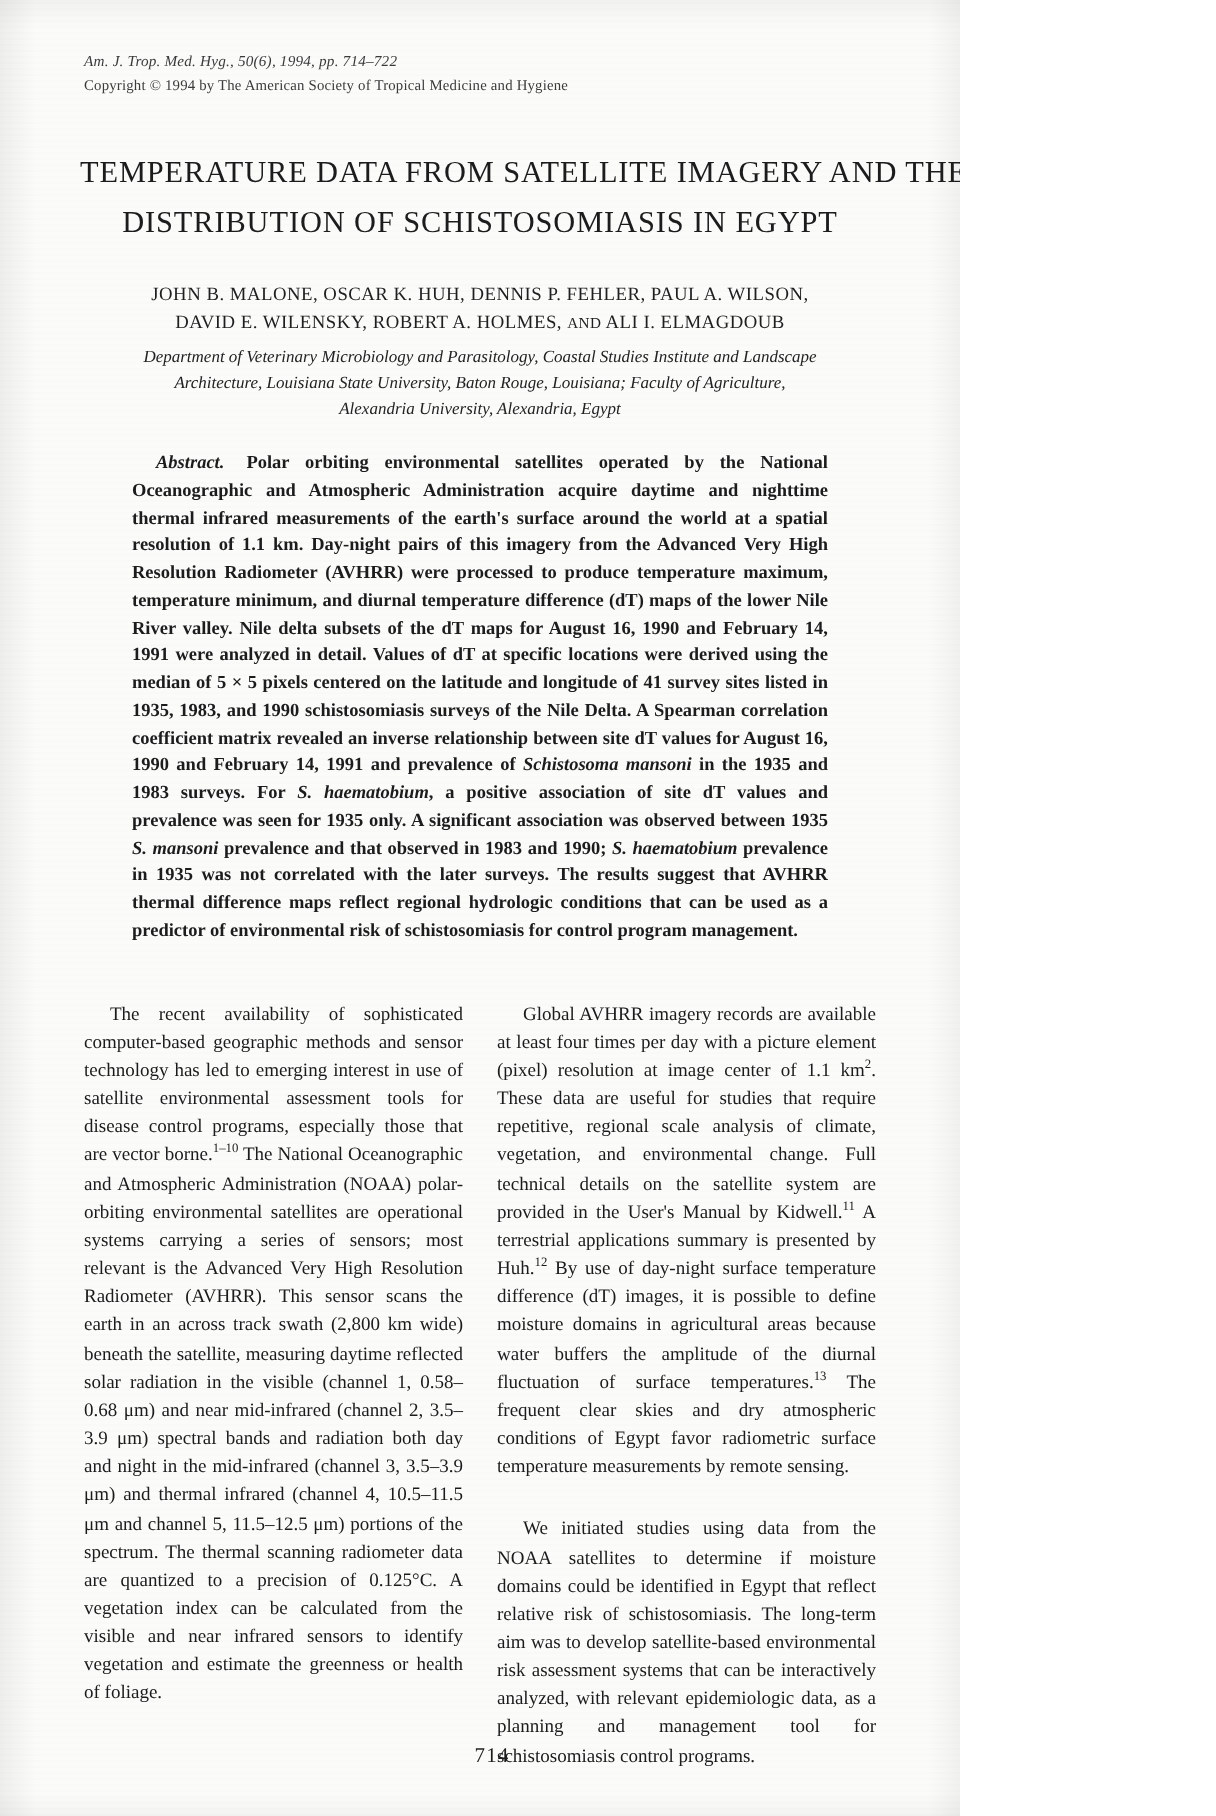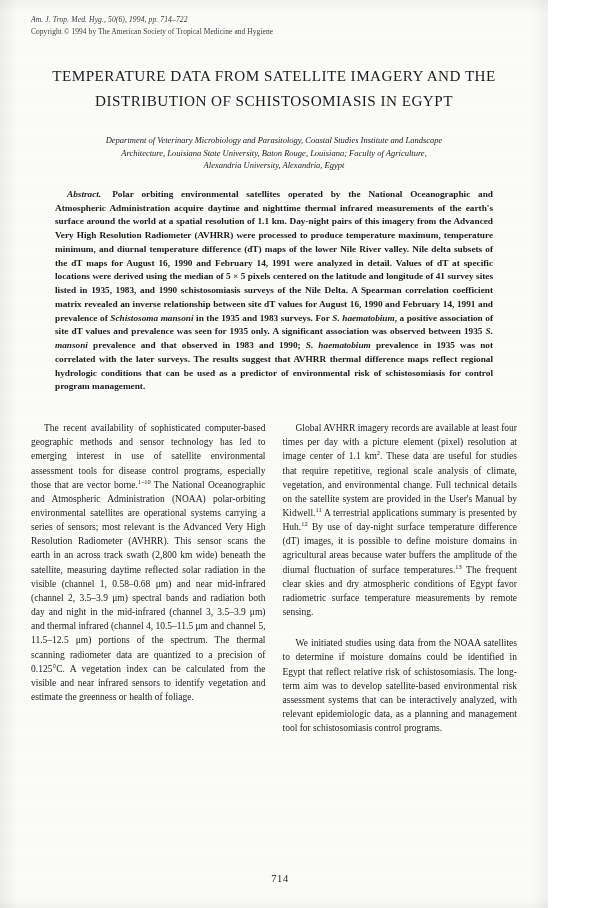--- a/index.html
+++ b/index.html
@@ -7,26 +7,26 @@
     margin: 0;
     padding: 0;
     background: #ffffff;
   }
   body {
     font-family: "Liberation Serif", "DejaVu Serif", serif;
     color: #1a1a1a;
   }
   .page {
     position: relative;
-    width: 548px;
+    width: 480px;
     height: 908px;
     background: #fbfbfa;
     overflow: hidden;
     box-sizing: border-box;
-    padding: 1px;
+    padding: 12px;
     
     background-image:
       linear-gradient(to right, rgba(0,0,0,0.055) 0px, rgba(0,0,0,0.0) 18px),
       linear-gradient(to left, rgba(0,0,0,0.045) 0px, rgba(0,0,0,0.0) 16px),
       linear-gradient(to bottom, rgba(0,0,0,0.04) 0px, rgba(0,0,0,0) 14px),
       linear-gradient(to top, rgba(0,0,0,0.03) 0px, rgba(0,0,0,0) 12px);
   }
   .scan-layer {
     position: absolute;
     inset: 0;
@@ -84,21 +84,21 @@
   }
   .authors .a-line { display: block; }
   .authors .andword { font-size: 7.6px; letter-spacing: 0.2px; }
 
   
   .affiliation {
     text-align: center;
     font-style: italic;
     font-size: 8.5px;
     line-height: 12.6px;
-    margin-top: 21px;
+    margin-top: 3px;
     color: #222;
     padding: 0 4px;
   }
   .affiliation .af-line { display: block; }
 
   
   .abstract {
     margin-top: 16px;
     padding: 0 26px 0 26px;
     font-size: 9.25px;
@@ -167,20 +167,24 @@
     <div class="running-head">
       <div class="line1">Am. J. Trop. Med. Hyg., 50(6), 1994, pp. 714–722</div>
       <div class="line2">Copyright © 1994 by The American Society of Tropical Medicine and Hygiene</div>
     </div>
 
     <h1 class="title">
       <span class="t-line">TEMPERATURE DATA FROM SATELLITE IMAGERY AND THE</span>
       <span class="t-line">DISTRIBUTION OF SCHISTOSOMIASIS IN EGYPT</span>
     </h1>
 
+    <div class="authors">
+      <span class="a-line">JOHN B. MALONE, OSCAR K. HUH, DENNIS P. FEHLER, PAUL A. WILSON,</span>
+      <span class="a-line"><span>DAVID E. WILENSKY, ROBERT A. HOLMES, </span><span class="andword">AND</span><span> ALI I. ELMAGDOUB</span></span>
+    </div>
 
     <div class="affiliation">
       <span class="af-line">Department of Veterinary Microbiology and Parasitology, Coastal Studies Institute and Landscape</span>
       <span class="af-line">Architecture, Louisiana State University, Baton Rouge, Louisiana; Faculty of Agriculture,</span>
       <span class="af-line">Alexandria University, Alexandria, Egypt</span>
     </div>
 
     <div class="abstract"><span class="lead">Abstract.</span><span class="lead-gap"></span><span>Polar orbiting environmental satellites operated by the National Oceanographic and Atmospheric Administration acquire daytime and nighttime thermal infrared measurements of the earth's surface around the world at a spatial resolution of 1.1 km. Day-night pairs of this imagery from the Advanced Very High Resolution Radiometer (AVHRR) were processed to produce temperature maximum, temperature minimum, and diurnal temperature difference (dT) maps of the lower Nile River valley. Nile delta subsets of the dT maps for August 16, 1990 and February 14, 1991 were analyzed in detail. Values of dT at specific locations were derived using the median of 5 × 5 pixels centered on the latitude and longitude of 41 survey sites listed in 1935, 1983, and 1990 schistosomiasis surveys of the Nile Delta. A Spearman correlation coefficient matrix revealed an inverse relationship between site dT values for August 16, 1990 and February 14, 1991 and prevalence of </span><i>Schistosoma mansoni</i><span> in the 1935 and 1983 surveys. For </span><i>S. haematobium</i><span>, a positive association of site dT values and prevalence was seen for 1935 only. A significant association was observed between 1935 </span><i>S. mansoni</i><span> prevalence and that observed in 1983 and 1990; </span><i>S. haematobium</i><span> prevalence in 1935 was not correlated with the later surveys. The results suggest that AVHRR thermal difference maps reflect regional hydrologic conditions that can be used as a predictor of environmental risk of schistosomiasis for control program management.</span></div>
 
     <div class="columns">

